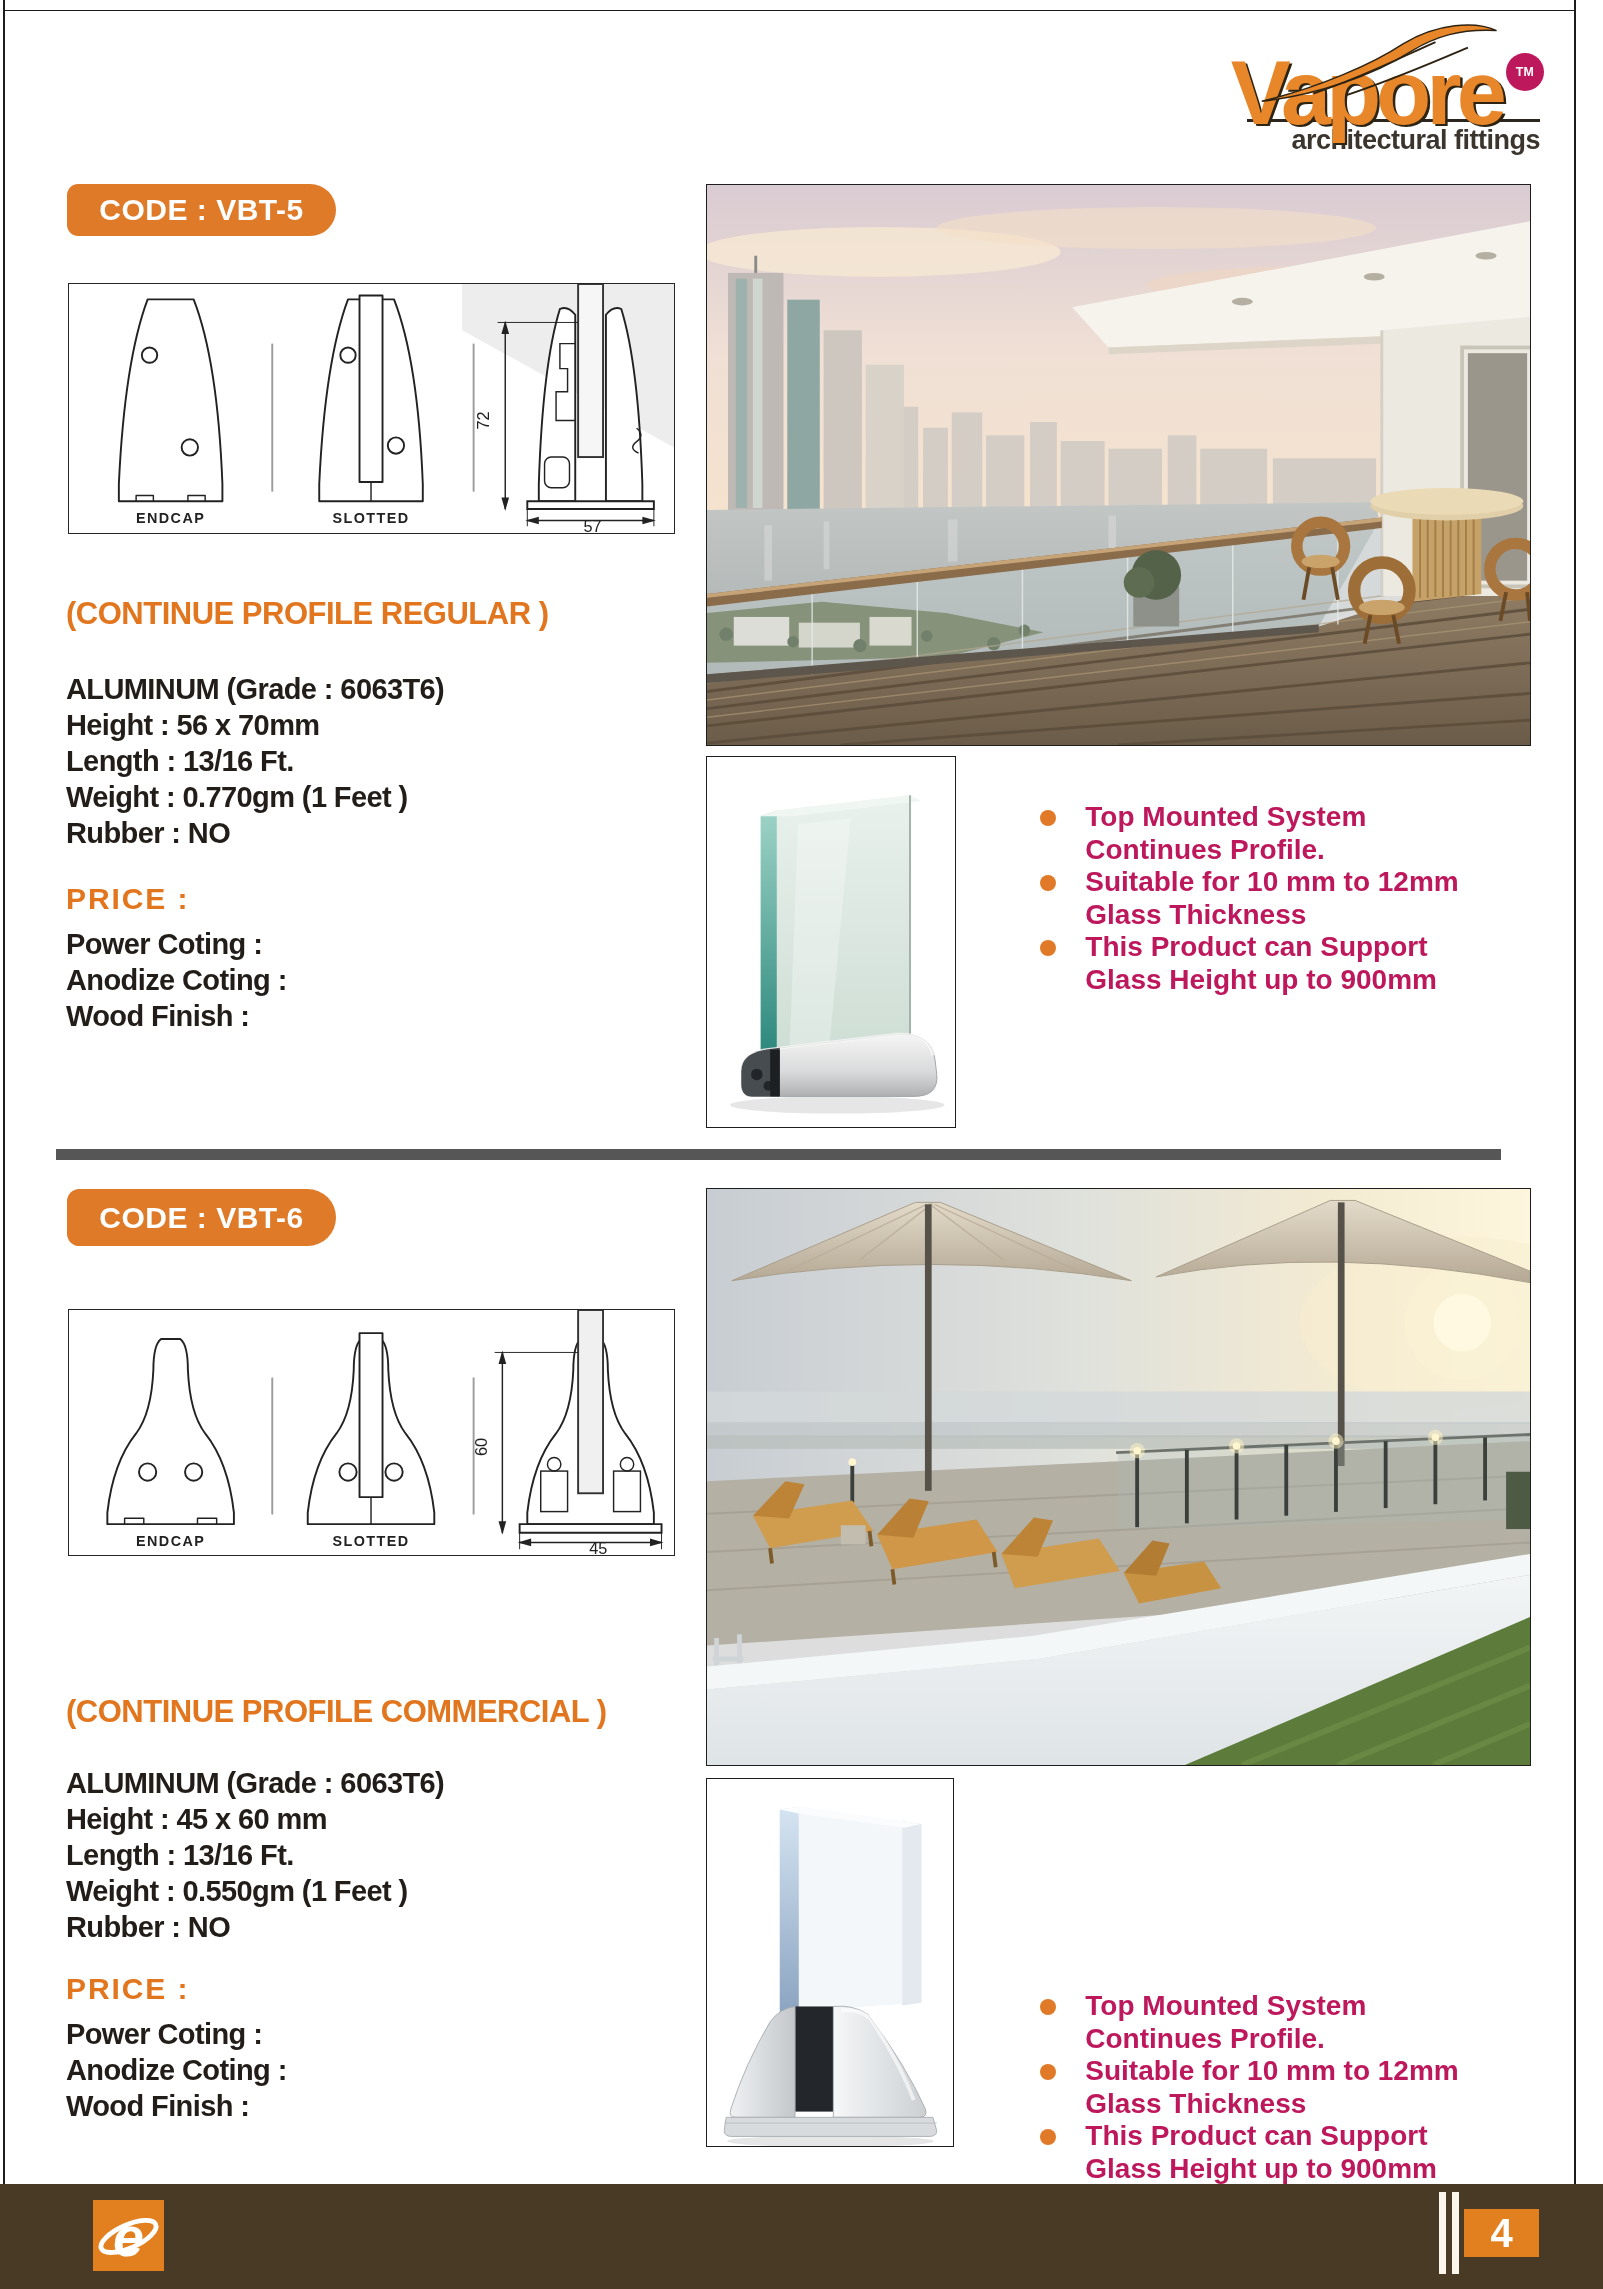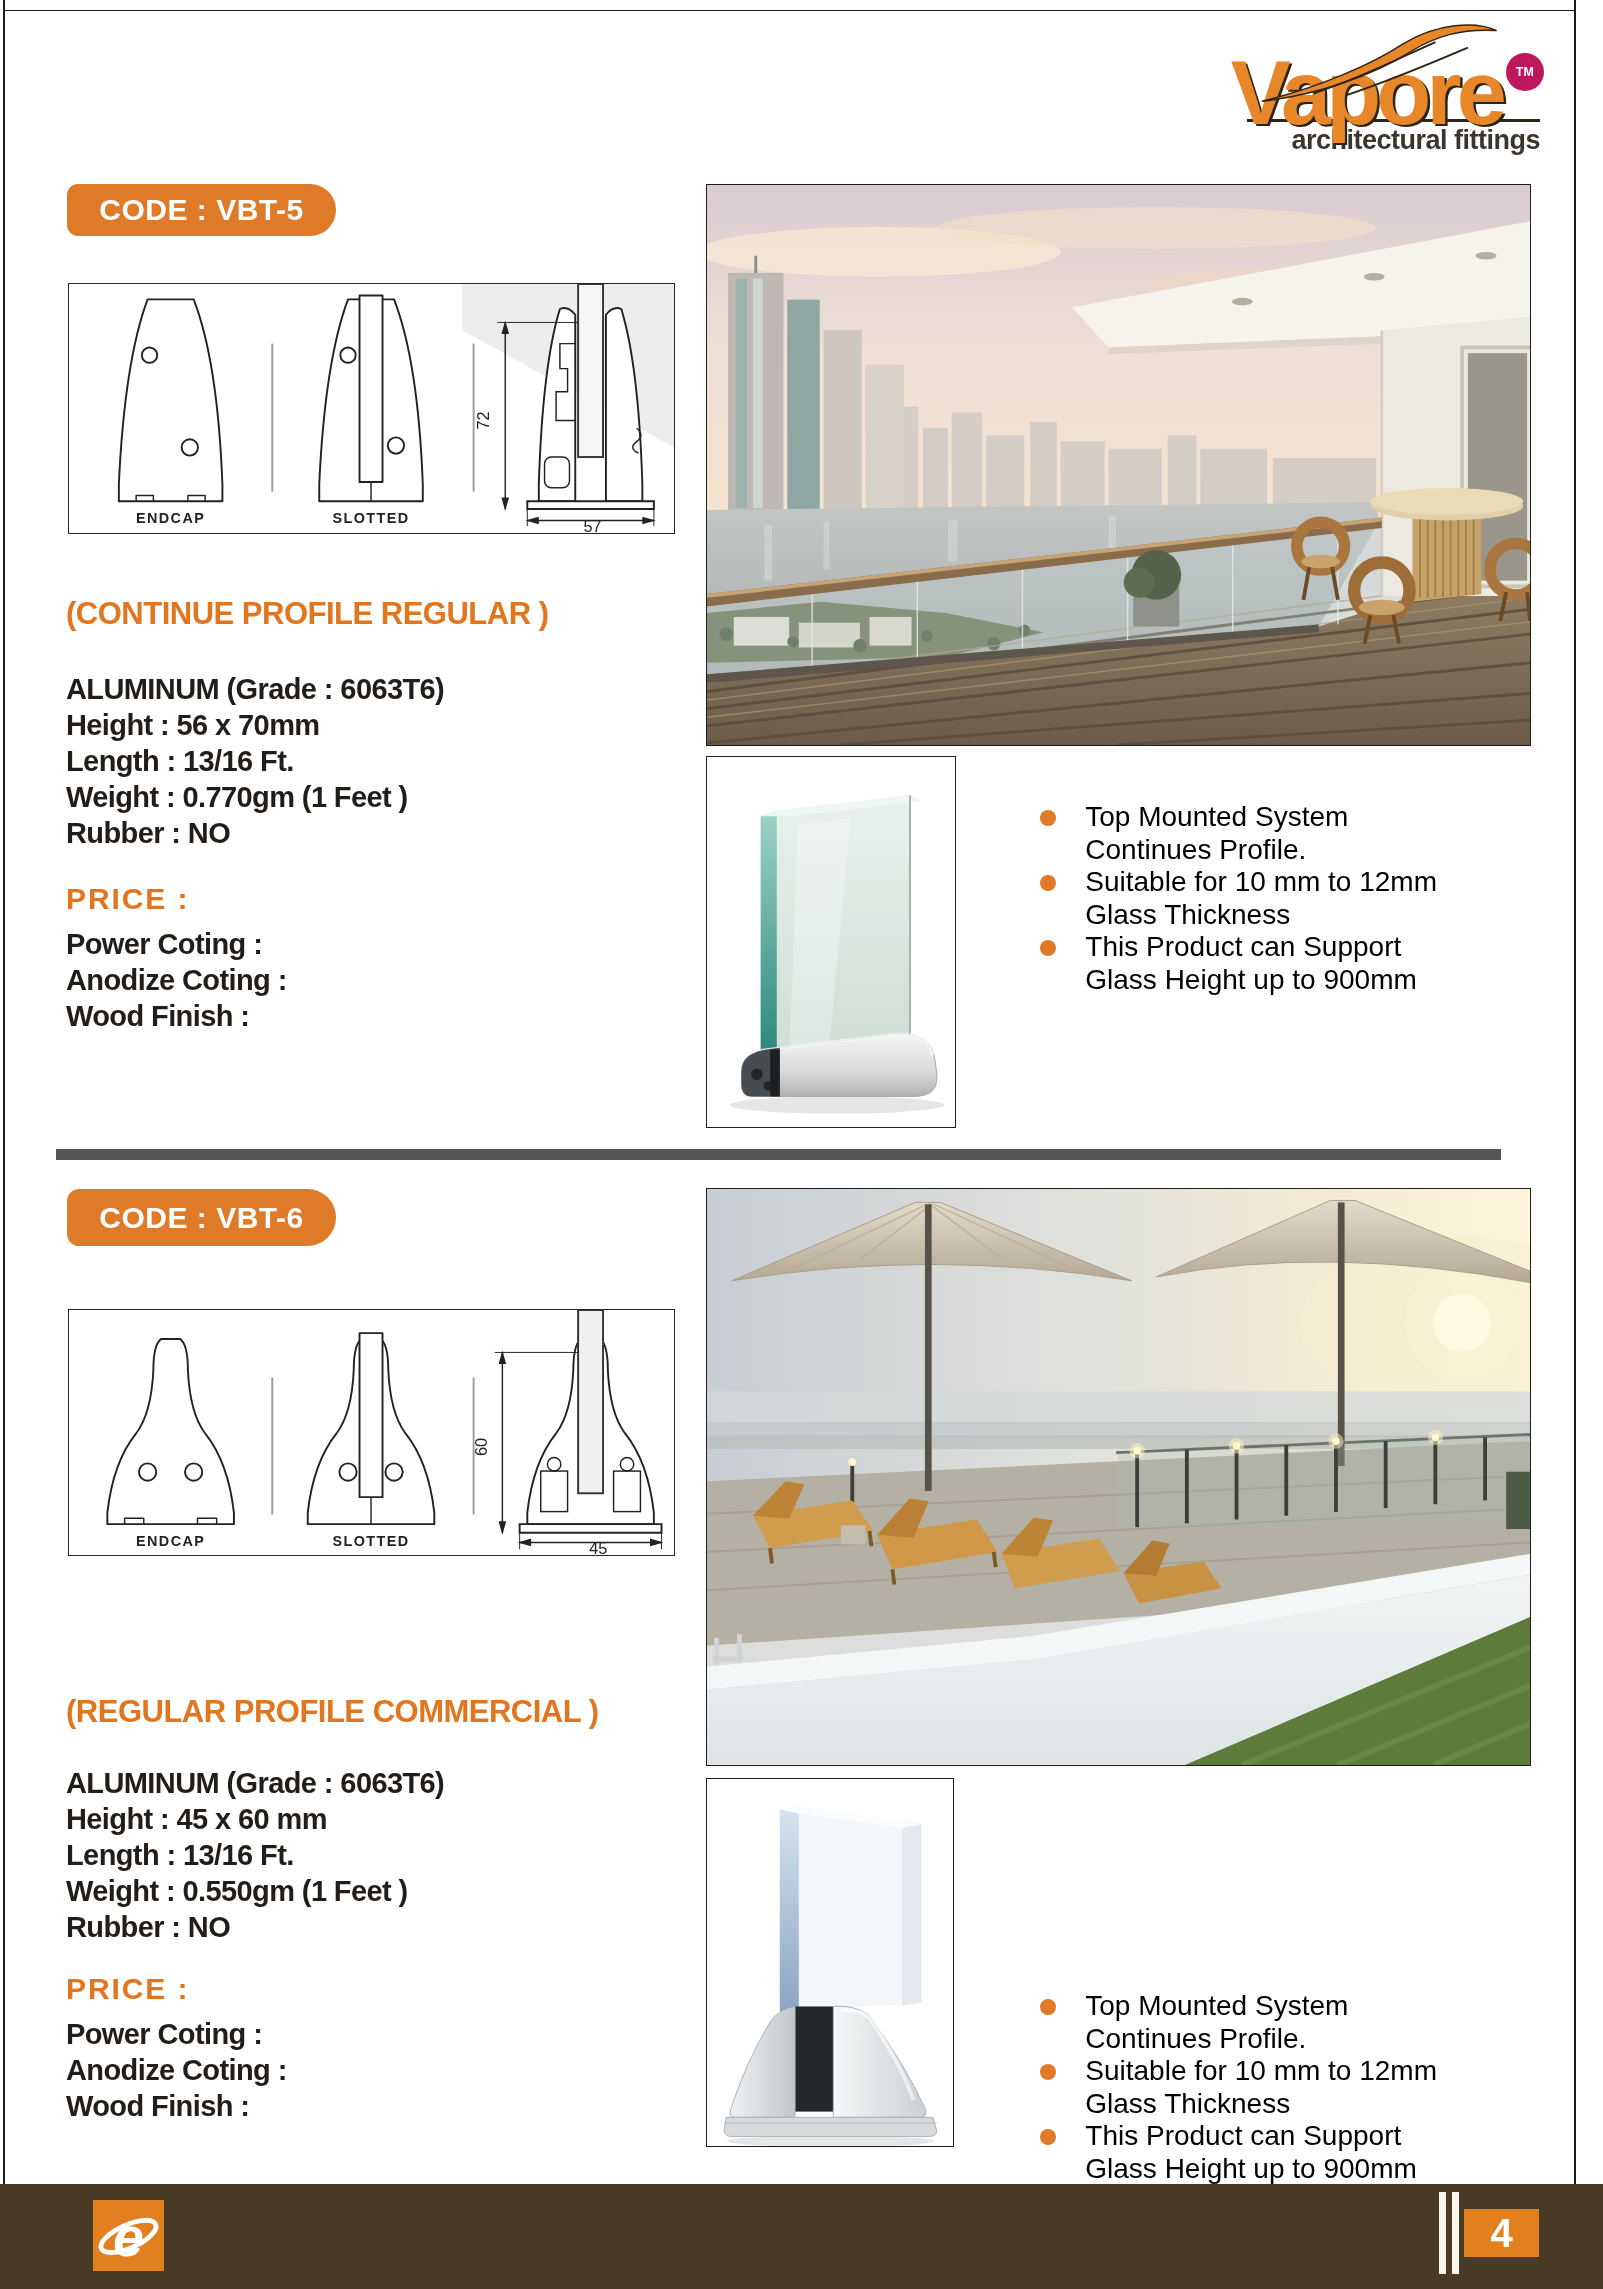--- a/index.html
+++ b/index.html
@@ -28,21 +28,21 @@
   .drawbox svg,.photo svg,.render svg{position:absolute;left:0;top:0;width:100%;height:100%;}
   .photo{position:absolute;border:1.9px solid #1e1e1e;overflow:hidden;background:#ddd;}
   .render{position:absolute;border:1.9px solid #1e1e1e;background:#fff;overflow:hidden;}
   svg text{font-family:"Liberation Sans",sans-serif;}
   .draw-label{font-size:15px;font-weight:bold;letter-spacing:1.5px;fill:#222;text-anchor:middle;}
   .dim-label{font-size:17px;fill:#222;text-anchor:middle;}
   
   .features{position:absolute;}
   .feature{display:flex;align-items:flex-start;}
   .dot{flex:none;width:16.3px;height:16.3px;border-radius:50%;background:#E07A28;margin-top:8.6px;margin-right:29px;}
-  .ftext{font-size:28px;color:#000000;line-height:32.5px;}
+  .ftext{font-size:28px;color:#be185d;line-height:32.5px;font-weight:bold;}
   .fl{display:block;}
   
   .divider{position:absolute;background:#565656;}
   .footer{position:absolute;left:0;top:2184px;width:1603px;height:105px;background:#493A25;}
   .ie-box{position:absolute;left:93px;top:2200px;width:71px;height:71px;background:#E2801F;}
   .footer-site{position:absolute;left:185px;top:2200px;height:71px;display:flex;align-items:center;
                color:#f9f5ea;font-size:39px;font-weight:bold;letter-spacing:-0.5px;}
   .bar{position:absolute;top:2192px;width:6.7px;height:82px;background:#faf6ec;}
   .pagenum{position:absolute;left:1464px;top:2209px;width:75px;height:48px;background:#E2801F;
            display:flex;align-items:center;justify-content:center;color:#fff;font-size:40px;font-weight:bold;}
@@ -458,21 +458,21 @@
       <polygon points="76,32 96,29 224,47 206,51 96,36" fill="#fafcfd"></polygon>
       <rect x="92" y="238" width="40" height="110" fill="#23262b"></rect>
       <path d="M30,354 Q22,354 25,345 Q40,298 66,254 Q76,240 92,238 L92,354 Z" fill="url(#metal2)" stroke="#a9aeb1" stroke-width="1"></path>
       <path d="M132,238 Q152,236 168,246 Q208,300 228,345 Q231,354 222,354 L132,354 Z" fill="url(#metal2b)" stroke="#a9aeb1" stroke-width="1"></path>
       <path d="M140,242 Q158,240 170,250 Q200,294 216,336" stroke="#ffffff" stroke-width="4" fill="none" opacity=".6"></path>
       <path d="M20,354 L236,354 L240,368 Q240,374 232,374 L26,374 Q18,374 18,368 Z" fill="#d8dbdd" stroke="#aab0b3" stroke-width="1"></path>
       <line x1="18" y1="360" x2="240" y2="360" stroke="#b9bec1" stroke-width="1"></line>
     </svg>
   </div>
 
-  <div class="section-head" style="left:66px;top:1694px;">(REGULAR PROFILE COMMERCIAL )</div>
+  <div class="section-head" style="left:66px;top:1694px;">(CONTINUE PROFILE COMMERCIAL )</div>
 
   <div class="specs" style="left:66px;top:1765px;">
     <div>ALUMINUM (Grade : 6063T6)</div>
     <div>Height : 45 x 60 mm</div>
     <div>Length : 13/16 Ft.</div>
     <div>Weight : 0.550gm  (1 Feet )</div>
     <div>Rubber : NO</div>
   </div>
 
   <div class="price" style="left:66px;top:1971px;">

